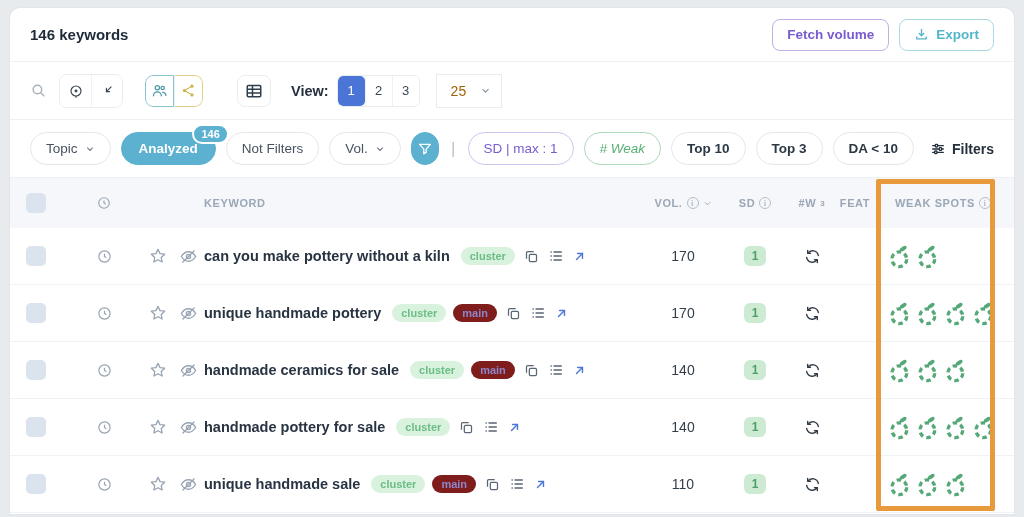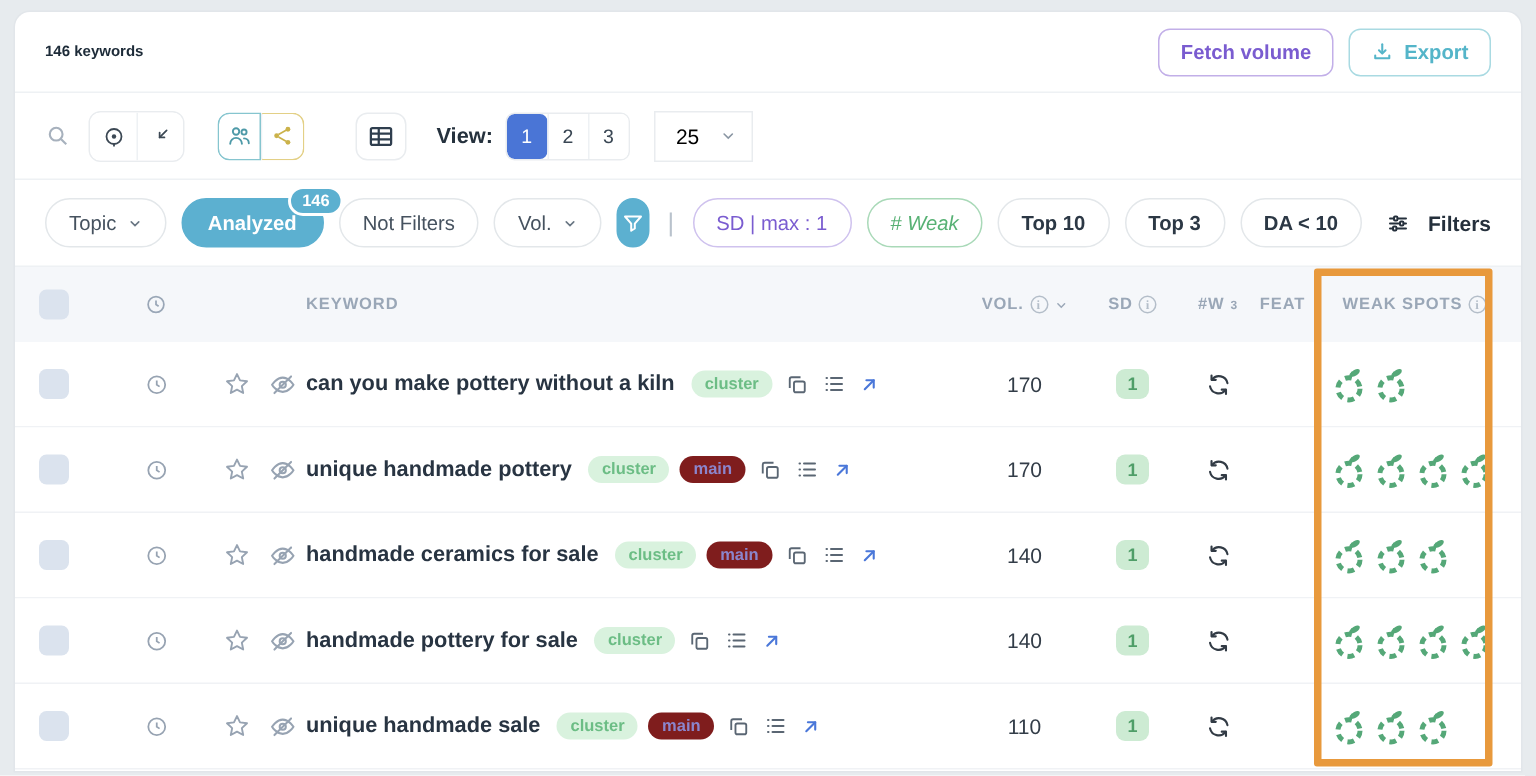--- a/index.html
+++ b/index.html
@@ -12,21 +12,21 @@
     color:#2a3642;
   }
   .card {
     position:absolute; left:10px; top:8px; width:1004px; height:506px;
     background:#ffffff; border-radius:10px 10px 0 0;
     box-shadow:0 0 0 1px #e2e6ea;
     overflow:hidden;
   }
   
   .title-row { height:54px; display:flex; align-items:center; padding:0 20px; border-bottom:1px solid #eef1f4; }
-  .page-title { font-size:10px; font-weight:700; color:#1d2b38;text-align:right; }
+  .page-title { font-size:15px; font-weight:700; color:#1d2b38;text-align:right; }
   .spacer { flex:1; }
   .btn { display:inline-flex; align-items:center; gap:7px; height:32px; padding:0 14px; border-radius:8px;
          background:#fff; font-size:13.5px; font-weight:600; cursor:pointer; }
   .btn-purple { border:1px solid #c2afe8; color:#7a5cd0; margin-right:10px; }
   .btn-teal   { border:1px solid #a9dae2; color:#54b5c9; }
   .btn .ic svg { display:block; }
   
   .search-row { height:58px; display:flex; align-items:center; padding:0 20px; border-bottom:1px solid #eef1f4; }
   .search-icon { margin-right:12px; display:flex; }
   .search-input { border:none; outline:none; font-size:15px; flex:1; color:#3a4754; background:transparent;
@@ -41,35 +41,35 @@
   .btn-share  { border:1px solid #e3d086; border-left:none; border-radius:0 8px 8px 0; }
   .tbl-btn { margin-left:34px; border:1px solid #e9ecef; border-radius:8px; width:34px; }
   .view-label { margin-left:20px; font-size:14.5px; font-weight:700; color:#25313d; }
   .view-group { display:flex; margin-left:8px; border-radius:6px; overflow:hidden; border:1px solid #e9ecef; }
   .view-btn { width:27px; height:30px; display:flex; align-items:center; justify-content:center;
               font-size:13px; color:#3a4754; background:#fff; cursor:pointer; }
   .view-btn + .view-btn { border-left:1px solid #eef1f4; }
   .view-btn.active { background:#4a75d6; color:#fff; border-radius:5px; }
   .page-size { margin-left:16px; width:66px; height:34px; border:1px solid #e9ecef; border-radius:0;
                display:flex; align-items:center; justify-content:space-between; padding:0 10px 0 14px;
-               font-size:14px; color:#000000; cursor:pointer; }
+               font-size:14px; color:#a16207; cursor:pointer; }
   
   .filter-row { height:58px; display:flex; align-items:center; padding:0 20px; border-bottom:1px solid #eef1f4; gap:10px; }
   .pill { height:33px; display:inline-flex; align-items:center; padding:0 15px; border-radius:17px;
           border:1px solid #e3e7ea; background:#fff; font-size:13.5px; color:#46525f; cursor:pointer; white-space:nowrap; }
   .pill .chev { margin-left:7px; display:flex; }
   .pill-active { background:#5cb0d0; border-color:#5cb0d0; color:#fff; font-weight:600; position:relative; padding:0 17px; }
   .count-badge { position:absolute; top:-9px; right:-14px; background:#5cb0d0; color:#fff; font-size:11px; font-weight:700;
                  padding:2px 7px; border-radius:10px; border:2px solid #fff; }
   .pill-funnel { background:#5cb0d0; border-color:#5cb0d0; width:50px; justify-content:center; padding:0; }
   .v-divider { color:#b9c2cc; font-size:17px; font-weight:300; margin:0 2px; }
   .pill-purple { border-color:#cfc2ee; color:#7a5cd0; }
   .pill-green  { border-color:#a9d9b8; color:#57b174;font-style:italic; }
   .pill-default { color:#2c3845; font-weight:600; }
-  .filters-toggle { display:inline-flex; align-items:center; gap:12px; font-size:14px; font-weight:700;
+  .filters-toggle { display:inline-flex; align-items:center; gap:6px; font-size:14px; font-weight:700;
                     color:#25303c; margin-left:6px; cursor:pointer; }
   
   .thead, .trow { display:grid; grid-template-columns:40px 76px 31px 31px 1fr 78px 66px 48px 38px 124px;
                   align-items:center; padding:0 16px; }
   .thead { height:50px; background:#f5f7fa; color:#9aa7b7; font-size:11px; font-weight:700; letter-spacing:0.6px; }
   .th { display:flex; align-items:center; justify-content:center; gap:4px; }
   .th-left { justify-content:flex-start; }
   .th-weak { justify-content:center; padding-left:14px; }
   sup { font-size:8px; }
   .info-icon { width:12px; height:12px; border:1px solid #b4bec9; border-radius:50%; display:inline-flex;

